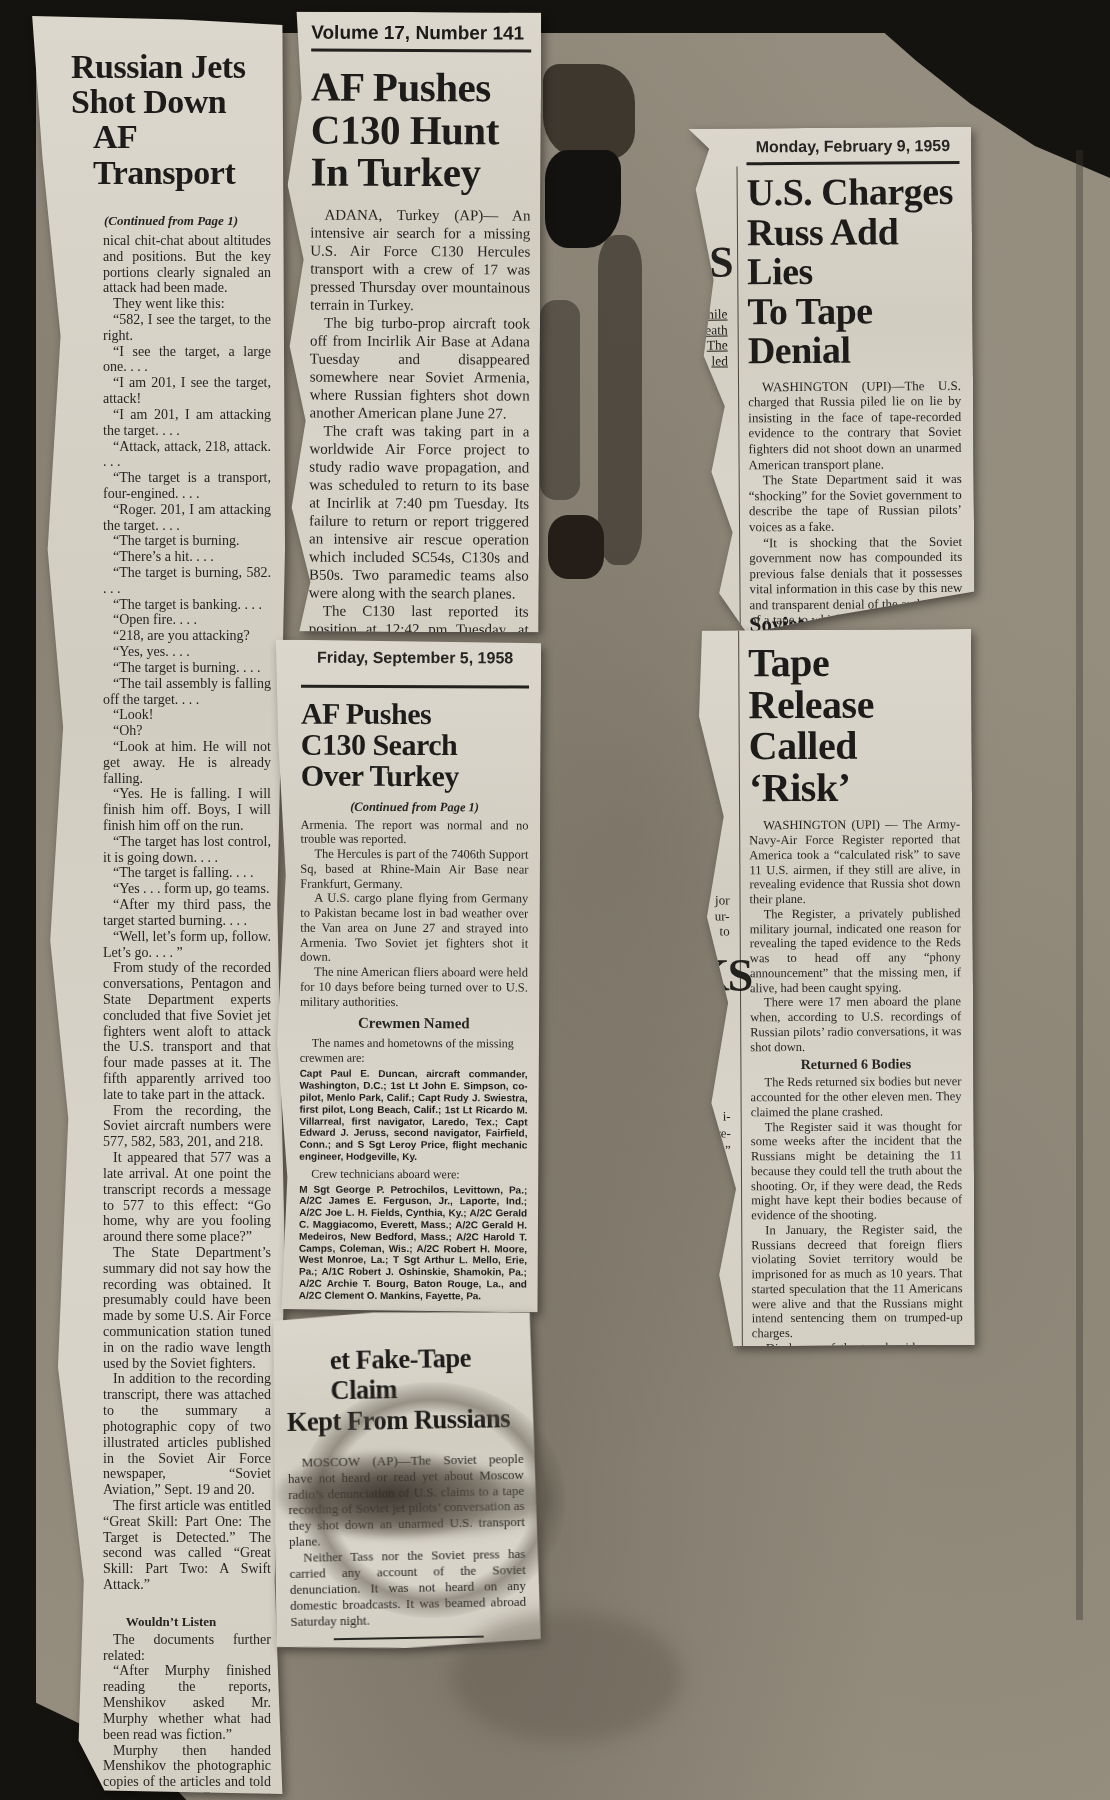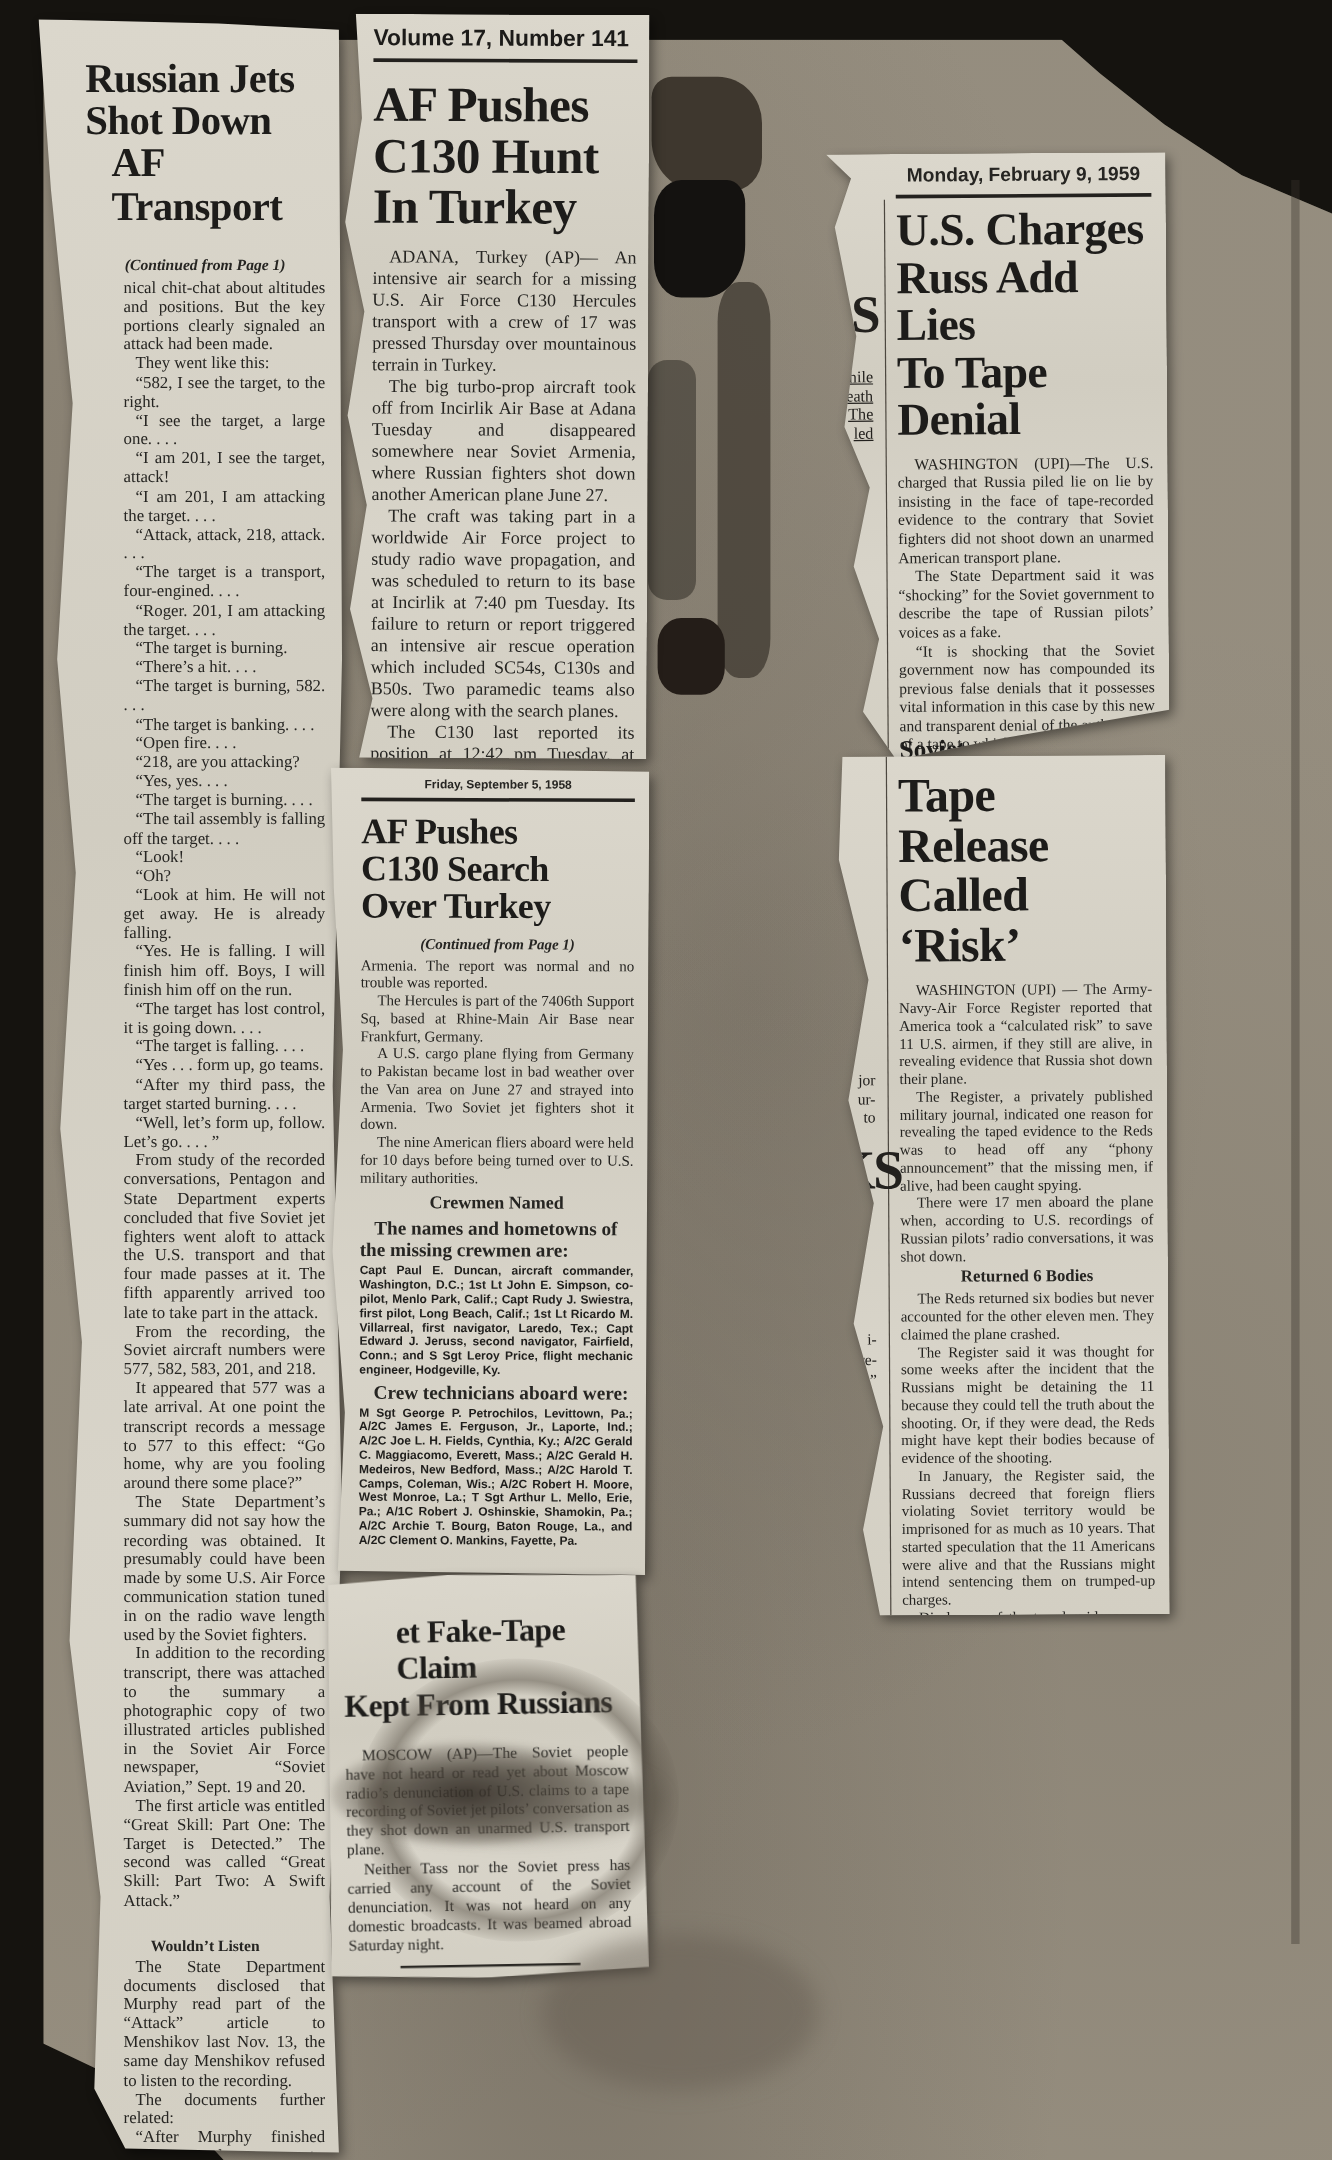--- a/index.html
+++ b/index.html
@@ -89,27 +89,27 @@
   .risk .colrule{left:112px;top:0;bottom:0;}
   .frag-stack2{left:62px;top:262px;width:40px;font-size:13px;line-height:1.2;text-align:right;font-weight:400;}
   .frag-stack2 span{display:block;}
   .frag-ks{left:66px;top:318px;font-size:46px;letter-spacing:-2px;}
   .frag-stack3{left:68px;top:478px;width:34px;font-size:13px;line-height:1.3;text-align:right;font-weight:400;}
   .frag-stack3 span{display:block;}
   
   .w-search{left:272px;top:640px;width:268px;height:672px;}
   .search{clip-path:polygon(1% 0,100% .4%,99.5% 100%,4% 99.6%,6% 80%,2% 60%,5% 35%,2% 15%);}
   .search .inner{padding:6px 12px 0 28px;}
-  .search .dateline{font-size:10px;padding:3px 0 5px;border-bottom:3px solid #23211e;}
+  .search .dateline{font-size:16px;padding:3px 0 18px;border-bottom:3px solid #23211e;}
   .search .hl{font-size:30px;margin:10px 0 8px;}
   .search .cont{font-size:12.5px;margin:2px 0 3px;}
   .search .bodytext{font-size:12.5px;line-height:1.18;}
   .search .subhead{font-size:15px;margin:6px 0 3px;}
   .search .smallsans{font-size:10px;line-height:1.18;}
-  .search .lead-in{font-size:16px;margin:4px 0 2px;text-indent:12px;font-weight:bold;}
+  .search .lead-in{font-size:12px;margin:4px 0 2px;text-indent:12px;}
   
   .w-fake{left:268px;top:1312px;width:270px;height:336px;transform:rotate(-1deg);}
   .fake{clip-path:polygon(3% 2%,40% 0,98% .8%,100% 98%,50% 100%,2% 99%);}
   .fake .inner{padding:14px 14px 0 20px;}
   .fake .hl{font-size:26.5px;line-height:1.15;}
   .fake .hl span:first-child{padding-left:44px;}
   .fake .bodytext{font-size:13px;line-height:1.22;margin-top:8px;}
   .fake .endrule{width:150px;border-top:2px solid #2a2824;margin:10px auto 0;}
 </style>
 </head>
@@ -163,21 +163,20 @@
             <p>“Well, let’s form up, follow. Let’s go. . . . ”</p>
             <p>From study of the recorded conversations, Pentagon and State Department experts concluded that five Soviet jet fighters went aloft to attack the U.S. transport and that four made passes at it. The fifth apparently arrived too late to take part in the attack.</p>
             <p>From the recording, the Soviet aircraft numbers were 577, 582, 583, 201, and 218.</p>
             <p>It appeared that 577 was a late arrival. At one point the transcript records a message to 577 to this effect: “Go home, why are you fooling around there some place?”</p>
             <p>The State Department’s summary did not say how the recording was obtained. It presumably could have been made by some U.S. Air Force communication station tuned in on the radio wave length used by the Soviet fighters.</p>
             <p>In addition to the recording transcript, there was attached to the summary a photographic copy of two illustrated articles published in the Soviet Air Force newspaper, “Soviet Aviation,” Sept. 19 and 20.</p>
             <p>The first article was entitled “Great Skill: Part One: The Target is Detected.” The second was called “Great Skill: Part Two: A Swift Attack.”</p>
           </div>
         <div class="subhead">Wouldn’t Listen</div>
         <div class="bodytext">
-            <p>The State Department documents disclosed that Murphy read part of the “Attack” article to Menshikov last Nov. 13, the same day Menshikov refused to listen to the recording.</p>
             <p>The documents further related:</p>
             <p>“After Murphy finished reading the reports, Menshikov asked Mr. Murphy whether what had been read was fiction.”</p>
             <p>Murphy then handed Menshikov the photographic copies of the articles and told him “The U.S. Government regarded this case with extreme gravity.”</p>
           </div>
       </div>
     </article>
   </div>
 
   <div class="clipwrap w-hunt">
     <article class="clip hunt" style="transform:rotate(.25deg)">

